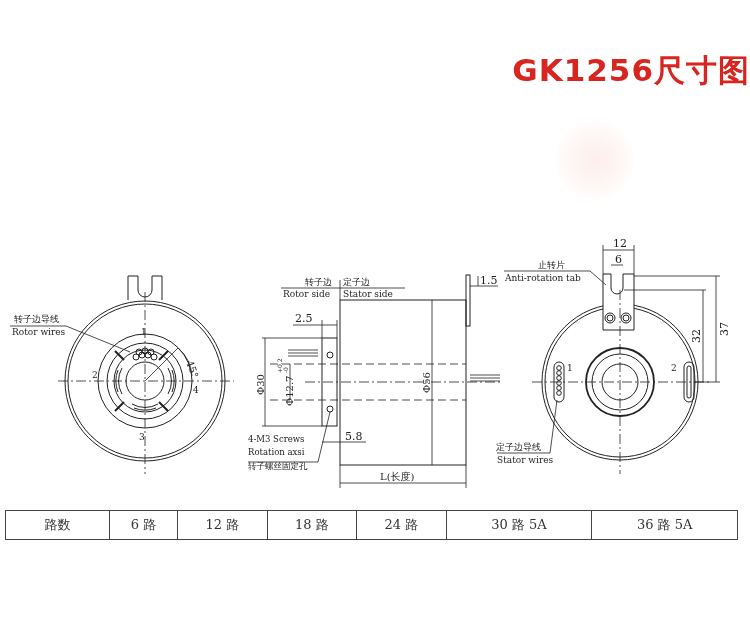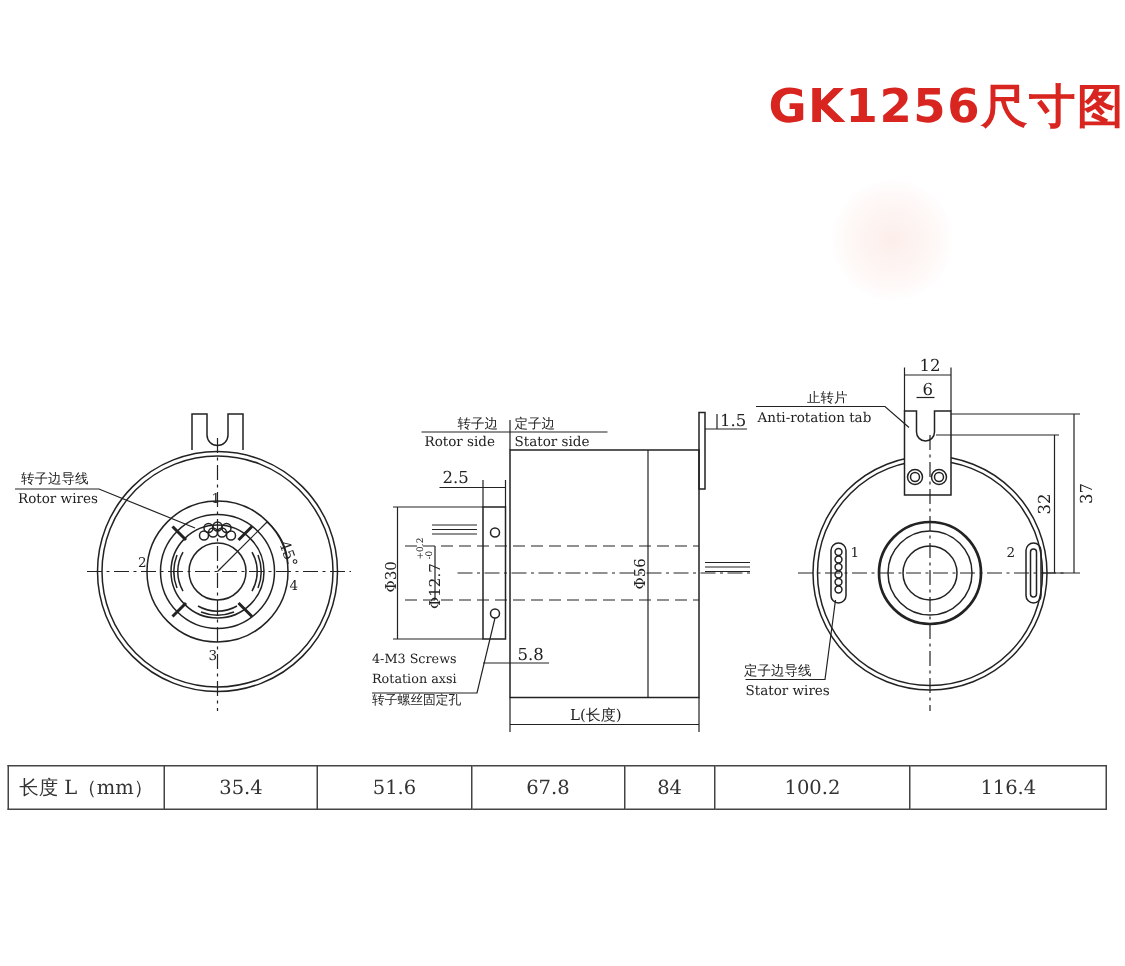--- a/index.html
+++ b/index.html
@@ -173,23 +173,23 @@
   <text x="700" y="343" font-size="11" stroke="none" transform="rotate(-90 700 343)">32</text>
   <text x="728" y="336" font-size="11" stroke="none" transform="rotate(-90 728 336)">37</text>
   <text x="567" y="371" font-size="9" stroke="none">1</text>
   <text x="671" y="371" font-size="9" stroke="none">2</text>
   <text x="496" y="450" font-size="9" stroke="none">定子边导线</text>
   <text x="497" y="463" font-size="9" stroke="none">Stator wires</text>
 </svg>
 
 <table class="spec-table">
   <tbody>
-  <tr>
-    <td class="head">长度 L（mm）</td>
-    <td>35.4</td>
-    <td>51.6</td>
-    <td>67.8</td>
-    <td>84</td>
-    <td>100.2</td>
-    <td>116.4</td>
+      <tr>
+    <td class="head">路数</td>
+    <td>6 路</td>
+    <td>12 路</td>
+    <td>18 路</td>
+    <td>24 路</td>
+    <td>30 路 5A</td>
+    <td>36 路 5A</td>
   </tr>
 </tbody>
   </table>
 
 </body></html>

